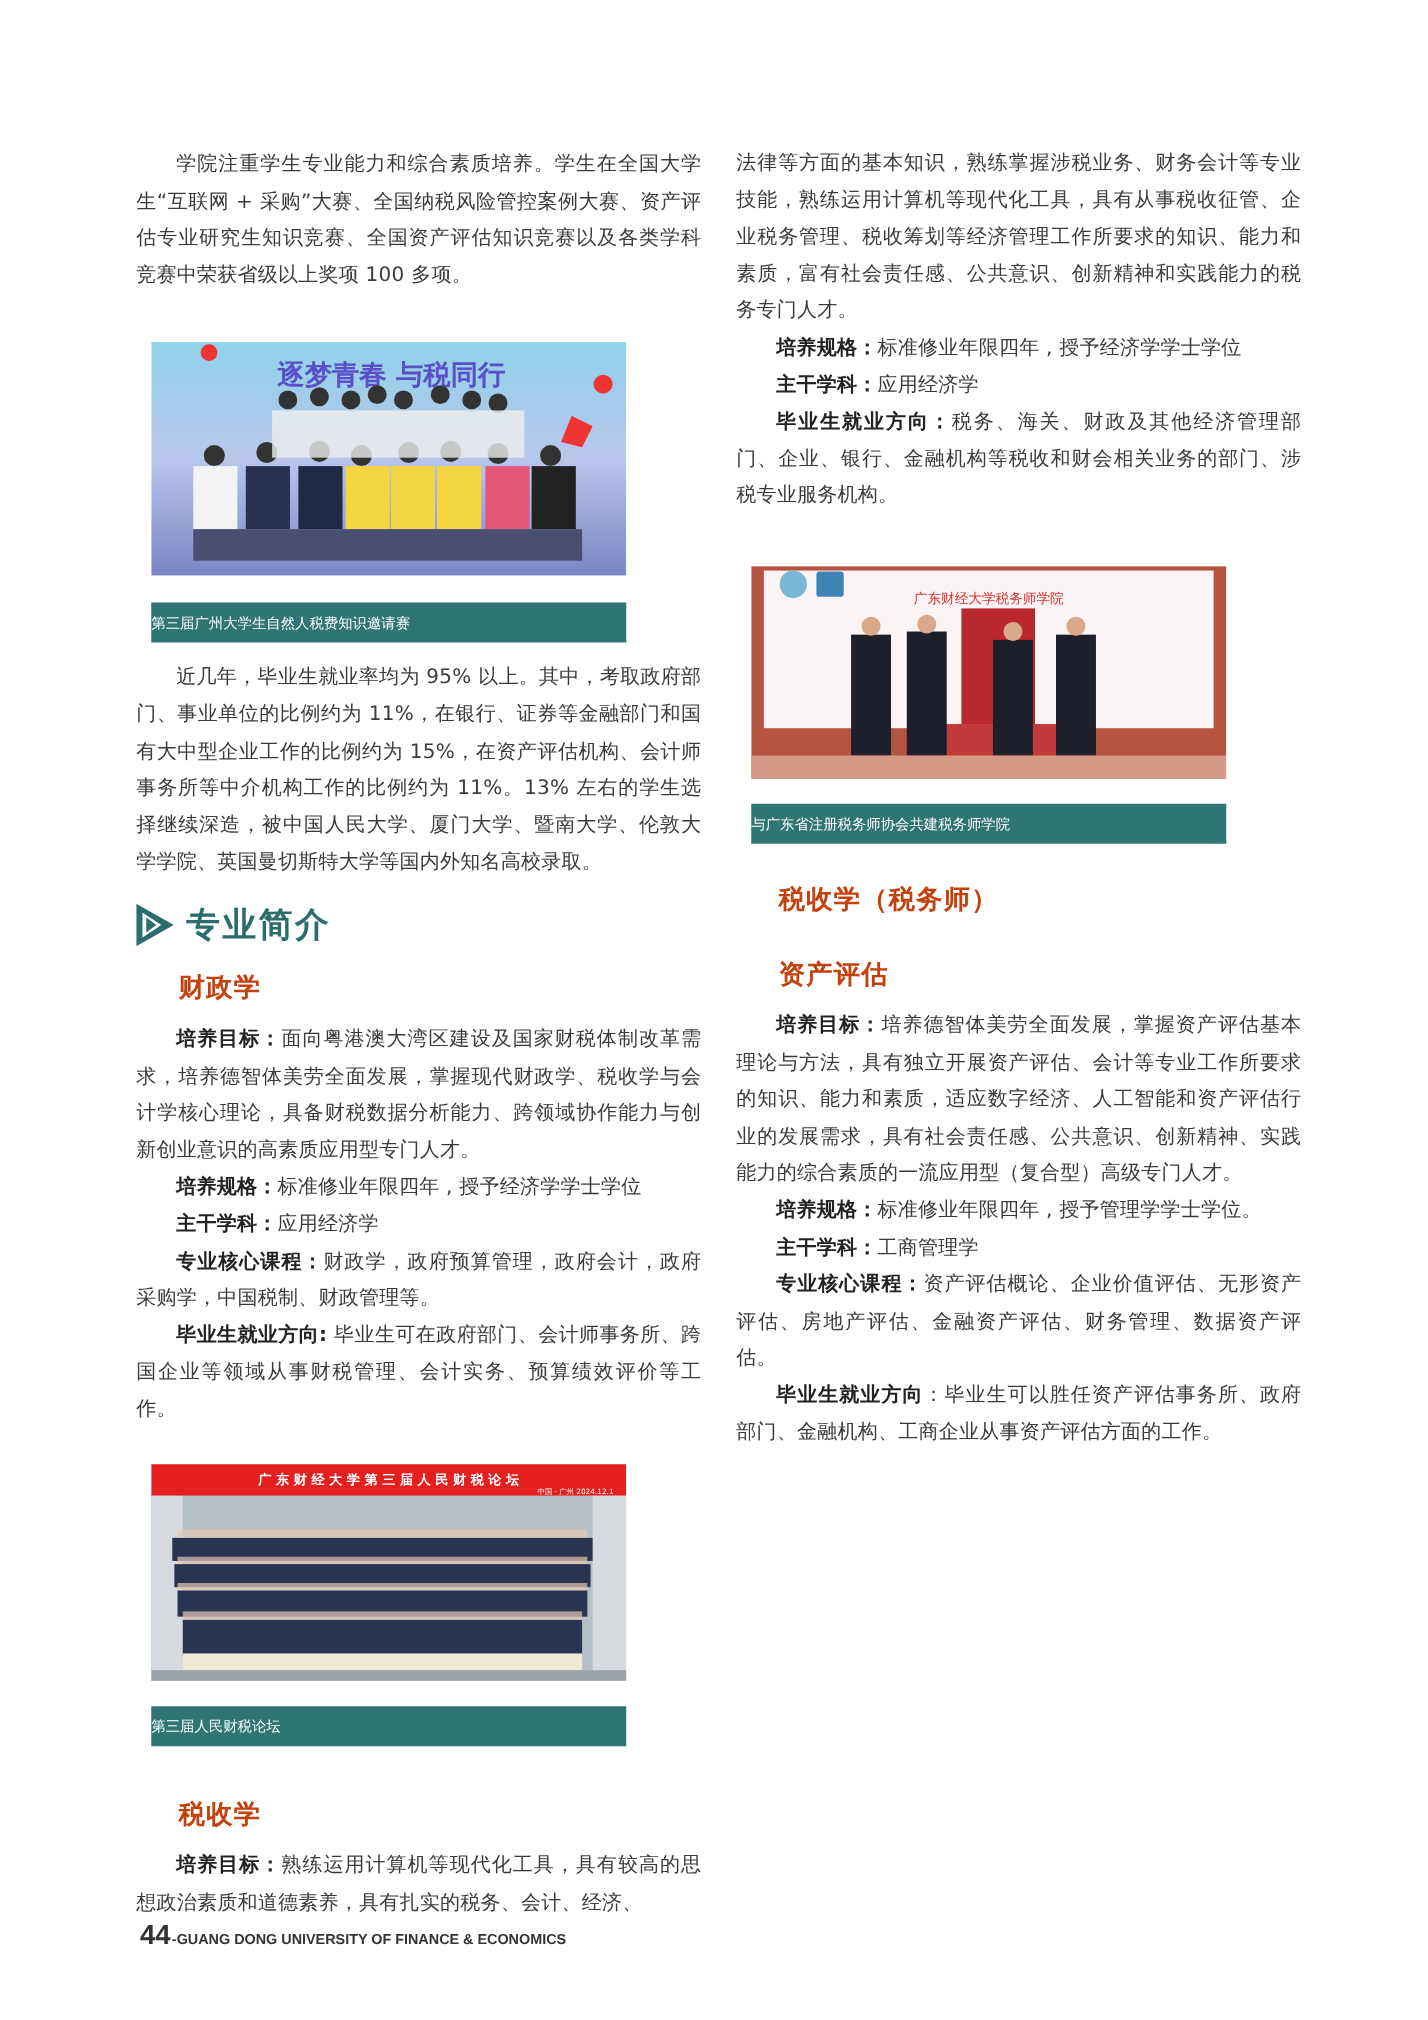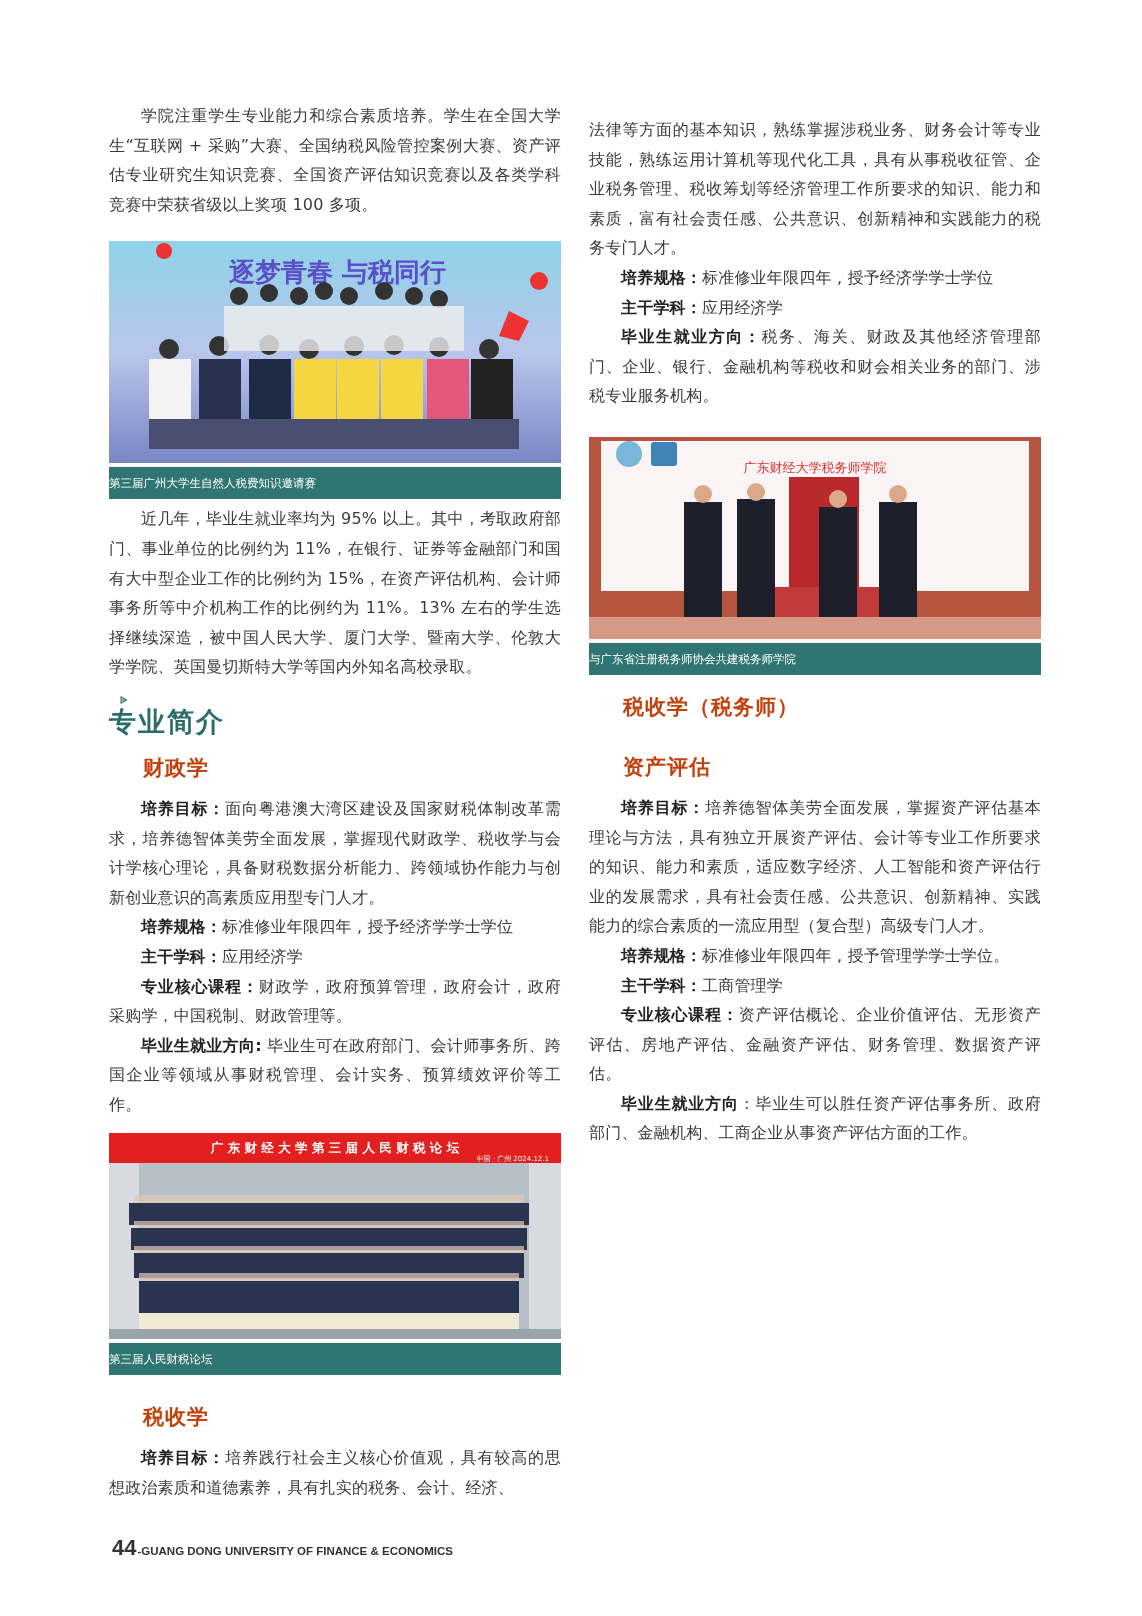--- a/index.html
+++ b/index.html
@@ -1,28 +1,28 @@
 <!DOCTYPE html>
 <html><head>
 <meta charset="utf-8">
 <style>
   html, body { margin:0; padding:0; background:#ffffff; }
   body { width:1142px; height:1616px; position:relative; overflow:hidden;
          font-family:"DejaVu Sans","Liberation Sans",sans-serif; color:#3a3a3a; }
   .col { position:absolute; width:452px; }
-  .col-left { left:109px; top:101px; }
+  .col-left { left:109px; top:116px; }
   .col-right { left:589px; top:115px; }
   p.para { margin:0; font-size:16px; line-height:29.6px; text-align:justify; letter-spacing:0.2px; }
   p.ind { text-indent:2em; }
   p.para b { color:#222; font-weight:bold; }
-  .photo { position:relative; width:452px; margin:0; }
+  .photo { position:relative; width:380px; margin:12px; }
   .photo .img { width:100%; }
   .photo .cap { height:32px; background:#2f7573; color:#fff; font-size:11.5px;
                 line-height:32px; text-align:left; padding-right:8px; box-sizing:border-box; }
-  .sec-title { display:flex; height:44px; margin:14px 0 8px 0;flex-direction:column; }
+  .sec-title { display:flex; align-items:center; height:44px; margin:14px 0 8px 0; }
   .sec-title .arrow { width:30px; height:34px; margin-right:10px; }
   .sec-title span { font-family:"DejaVu Serif","Liberation Serif",serif; font-weight:bold;
                     font-size:27px; color:#2a6d6c; letter-spacing:2px; }
   .sub-title { font-family:"DejaVu Serif","Liberation Serif",serif; font-weight:bold;
                font-size:21px; color:#c2410c; margin:0 0 0 34px; height:40px; line-height:40px; letter-spacing:1px; }
   .footer { position:absolute; left:112px; top:1535px; display:flex; align-items:baseline; }
   .footer .pg { font-size:22px; font-weight:bold; color:#333; font-family:"Liberation Sans",sans-serif; }
   .footer .uni { font-size:11.5px; font-weight:bold; color:#333; margin-left:1px; font-family:"Liberation Sans",sans-serif; }
 </style>
 </head>
@@ -121,21 +121,21 @@
       </g>
       <rect x="30" y="180" width="380" height="16" fill="#efe9d6"></rect>
       <rect y="196" width="452" height="10" fill="#9aa3aa"></rect>
     </svg>
     <div class="cap">第三届人民财税论坛</div>
   </div>
 
   <div style="height:22px"></div>
   <div class="sub-title">税收学</div>
   <div style="height:6px"></div>
-  <p class="para ind"><b>培养目标：</b><span>培养践行社会主义核心价值观，具有较高的思想政治素质和道德素养，具有扎实的税务、会计、经济、</span></p>
+  <p class="para ind"><b>培养目标：</b><span>熟练运用计算机等现代化工具，具有较高的思想政治素质和道德素养，具有扎实的税务、会计、经济、</span></p>
 </div>
 
 <div class="col col-right">
   <p class="para">法律等方面的基本知识，熟练掌握涉税业务、财务会计等专业技能，熟练运用计算机等现代化工具，具有从事税收征管、企业税务管理、税收筹划等经济管理工作所要求的知识、能力和素质，富有社会责任感、公共意识、创新精神和实践能力的税务专门人才。</p>
   <p class="para ind"><b>培养规格：</b><span>标准修业年限四年 , 授予经济学学士学位</span></p>
   <p class="para ind"><b>主干学科：</b><span>应用经济学</span></p>
   <p class="para ind"><b>毕业生就业方向：</b><span>税务、海关、财政及其他经济管理部门、企业、银行、金融机构等税收和财会相关业务的部门、涉税专业服务机构。</span></p>
 
   <div class="photo" style="margin-top:26px;">
     <svg class="img" width="452" height="202" viewBox="0 0 452 202">

